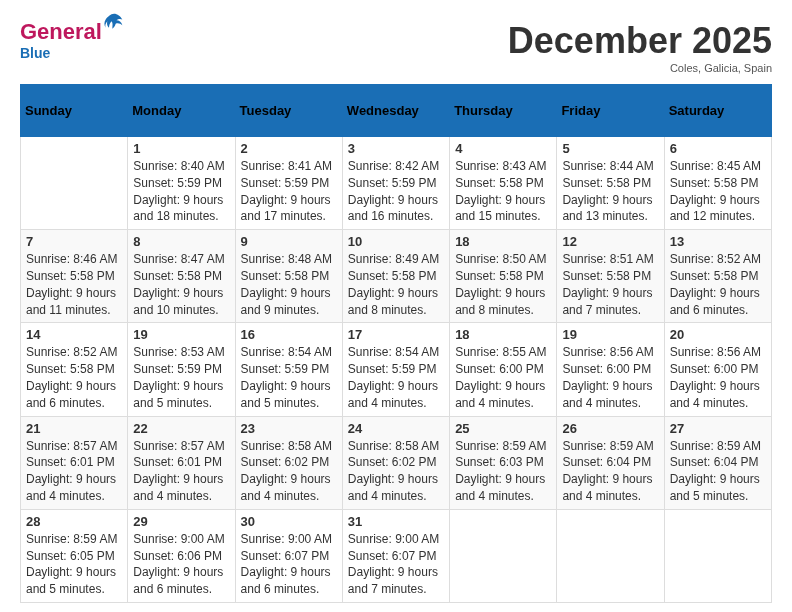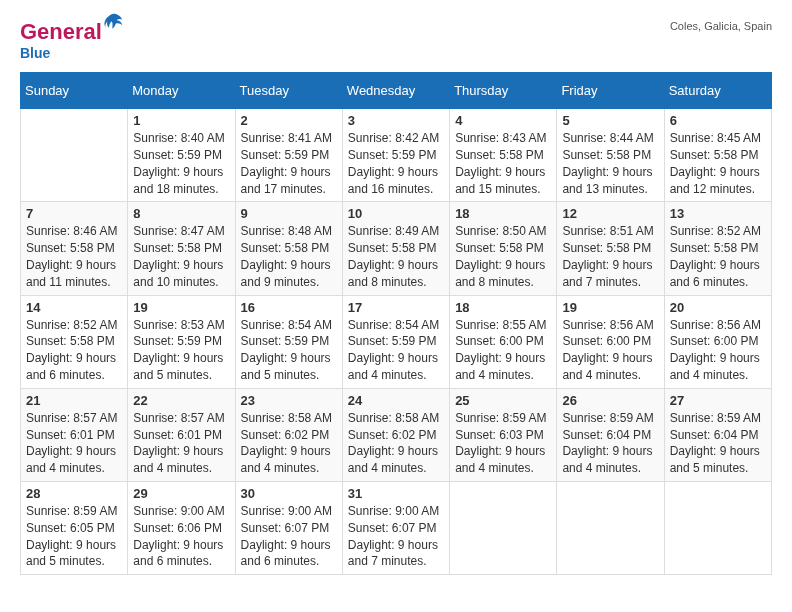--- a/index.html
+++ b/index.html
@@ -48,24 +48,24 @@
       font-size: 11px;
       color: #555;
     }
     .calendar-table {
       width: 100%;
       border-collapse: collapse;
       border: 1px solid #ccc;
     }
     .calendar-table th {
       background-color: #1a6eb5;
-      color: #ffffff;
+      color: #000000;
       font-size: 13px;
-      font-weight: normal;
-      padding: 10px 4px;
+      font-weight: bold;
+      padding: 18px 4px;
       text-align: left;
       border: 1px solid #1a6eb5;
     }
     .calendar-table td {
       vertical-align: top;
       padding: 4px 5px;
       border: 1px solid #ddd;
       width: calc(100% / 7);
       min-height: 80px;
       font-size: 11px;
@@ -99,20 +99,21 @@
       <div style="display:flex; align-items:flex-start; line-height:1.1;">
         <span class="logo-text-general">General</span>
         <svg class="logo-icon" viewBox="0 0 24 24" xmlns="http://www.w3.org/2000/svg">
           <path d="M12 2 C16 2 20 5 22 9 C20 8 17 8 15 10 C18 10 21 12 22 16 C20 14 17 13 14 14 C14 14 13 18 10 20 C10 16 11 13 9 11 C7 13 6 16 6 19 C4 17 3 14 4 11 C2 13 1 16 2 19 C0 16 0 12 2 9 C4 6 8 2 12 2 Z" fill="#1a6eb5"></path>
         </svg>
       </div>
       <span class="logo-text-blue">Blue</span>
     </div>
   </div>
   <div class="title-block">
+    <div class="month-title">December 2025</div>
     <div class="location-title">Coles, Galicia, Spain</div>
   </div>
 </div>
 
 <table class="calendar-table">
   <thead>
     <tr>
     <th>Sunday</th>
         <th>Monday</th>
         <th>Tuesday</th>

